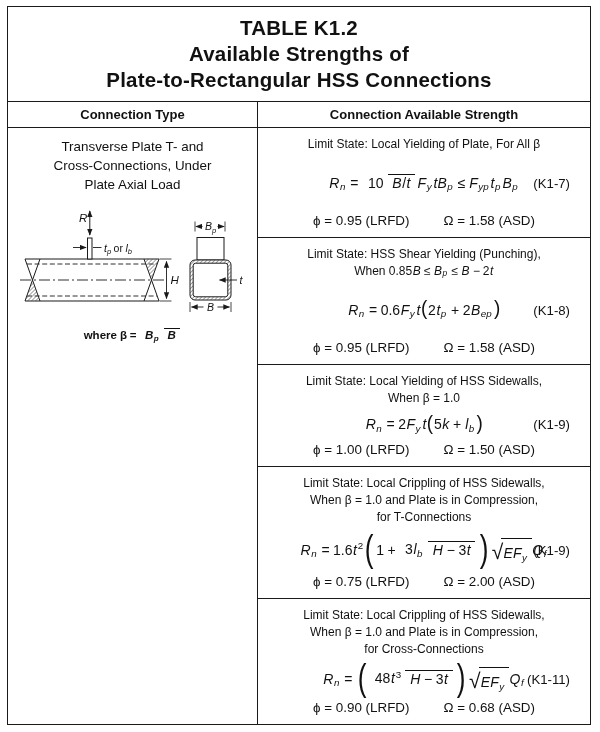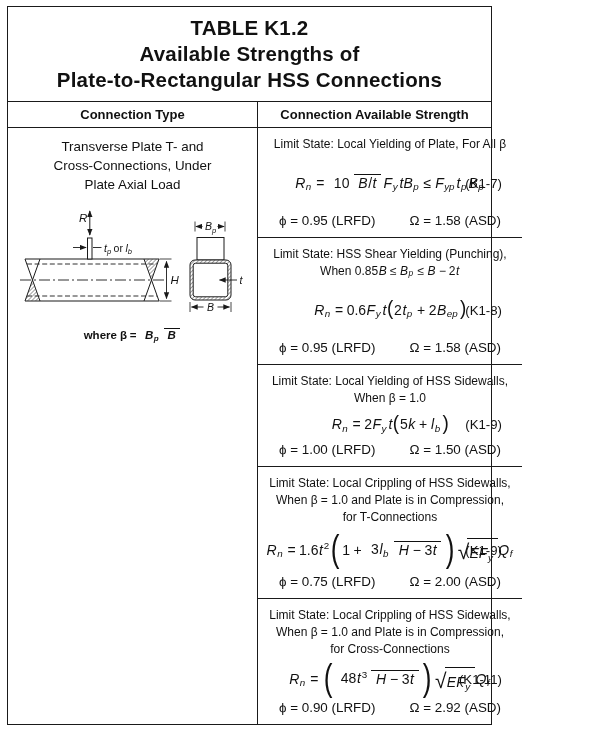--- a/index.html
+++ b/index.html
@@ -1,19 +1,19 @@
 <!DOCTYPE html>
 <html><head>
 <meta charset="utf-8">
 <style>
   * { margin:0; padding:0; box-sizing:border-box; }
   body { background:#e8e8e8; }
   .page { width:600px; height:732px; background:#ffffff; position:relative;
           font-family:"Liberation Sans","DejaVu Sans",sans-serif; color:#111; overflow:hidden; }
-  .table { position:absolute; left:7px; top:6px; width:485px; height:719px;
+  .table { position:absolute; left:7px; top:6px; width:584px; height:719px;
            border:1.6px solid #1a1a1a; display:flex; flex-direction:column; background:#fff;justify-content:center; }
 
   .title-block { height:95px; border-bottom:1.6px solid #1a1a1a;
                  display:flex; flex-direction:column; align-items:center; justify-content:center; }
   .title-line { font-weight:bold; font-size:20.5px; line-height:1.26; letter-spacing:0.2px; }
 
   .head-row { height:26px; border-bottom:1.6px solid #1a1a1a; display:grid; grid-template-columns:250px 1fr; }
   .head-cell { display:flex; align-items:center; justify-content:center; font-weight:bold; font-size:13px; }
   .head-cell.left { border-right:1.4px solid #1a1a1a; }
 
@@ -388,20 +388,20 @@
                     <span class="m-sub">y</span>
                   </span>
                 </span>
                 <span class="m-var">Q</span>
                 <span class="m-sub">f</span>
               </span>
             <span class="eq-no">(K1-11)</span>
           </div>
           <div class="factors">
             <span>ϕ = 0.90 (LRFD)</span>
-            <span>Ω = 2.92 (ASD)</span>
+            <span>Ω = 0.68 (ASD)</span>
           </div>
         </section>
 
       </div>
     </div>
   </div>
 </div>
 
 </body></html>

